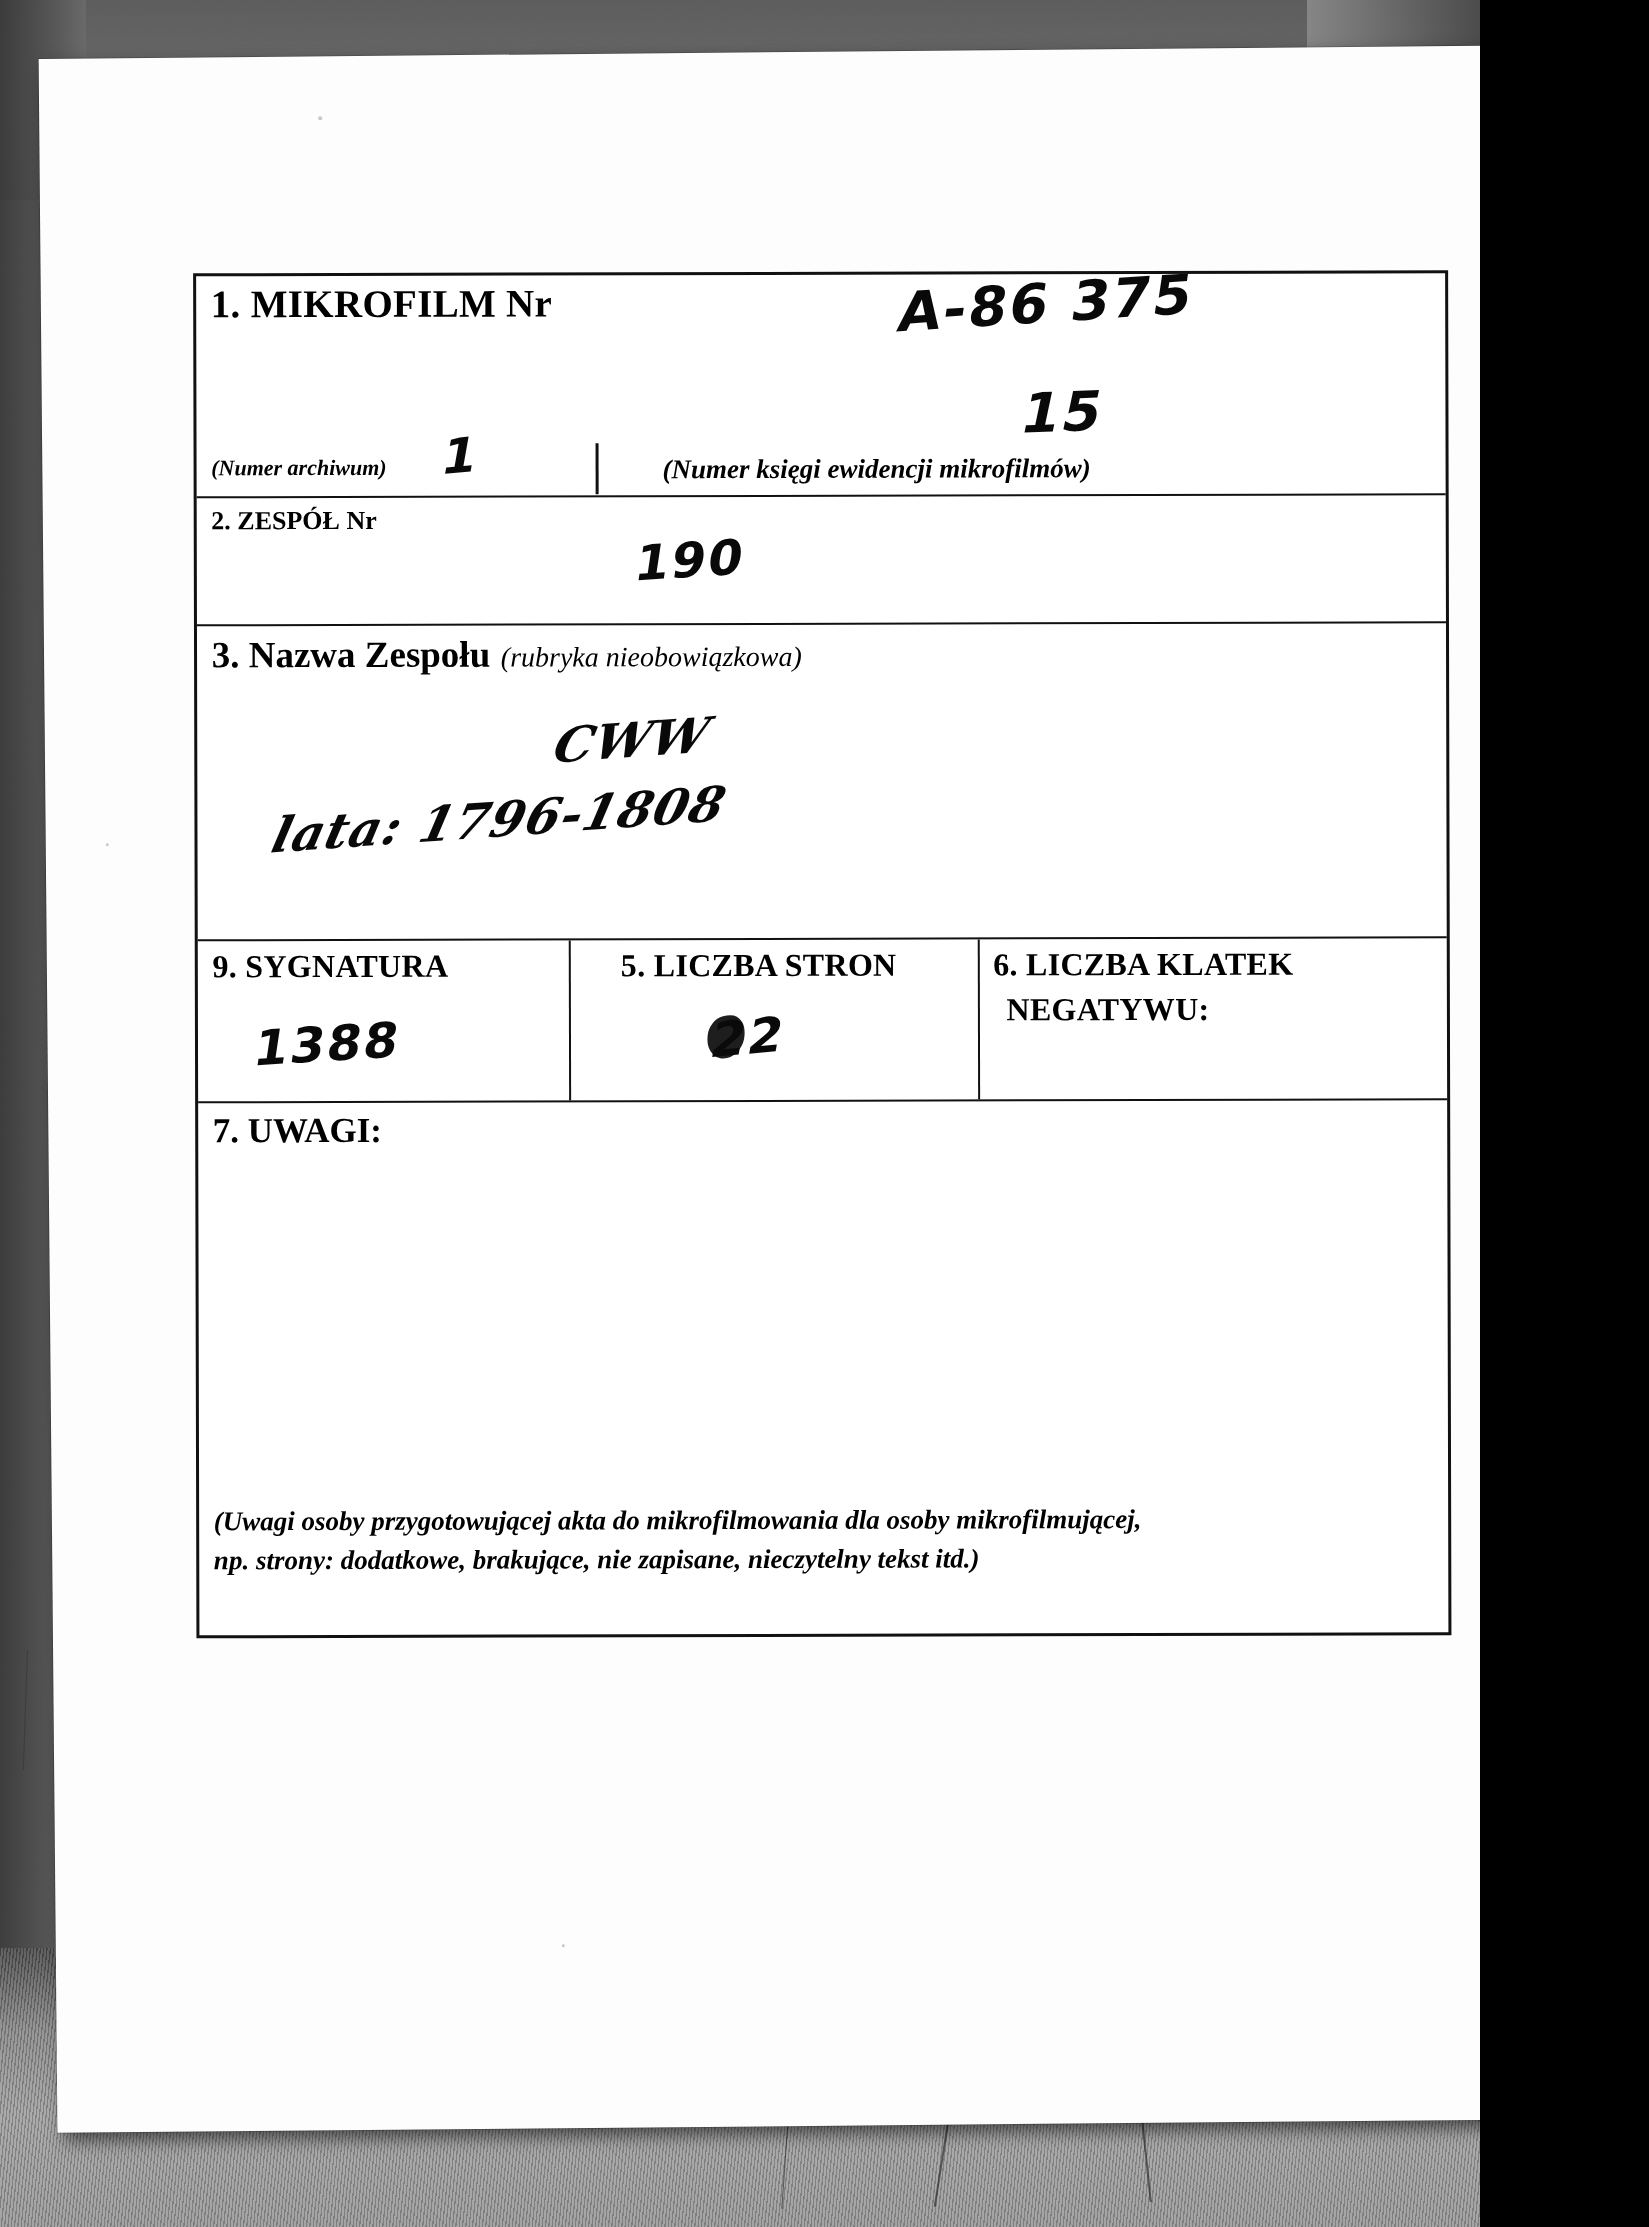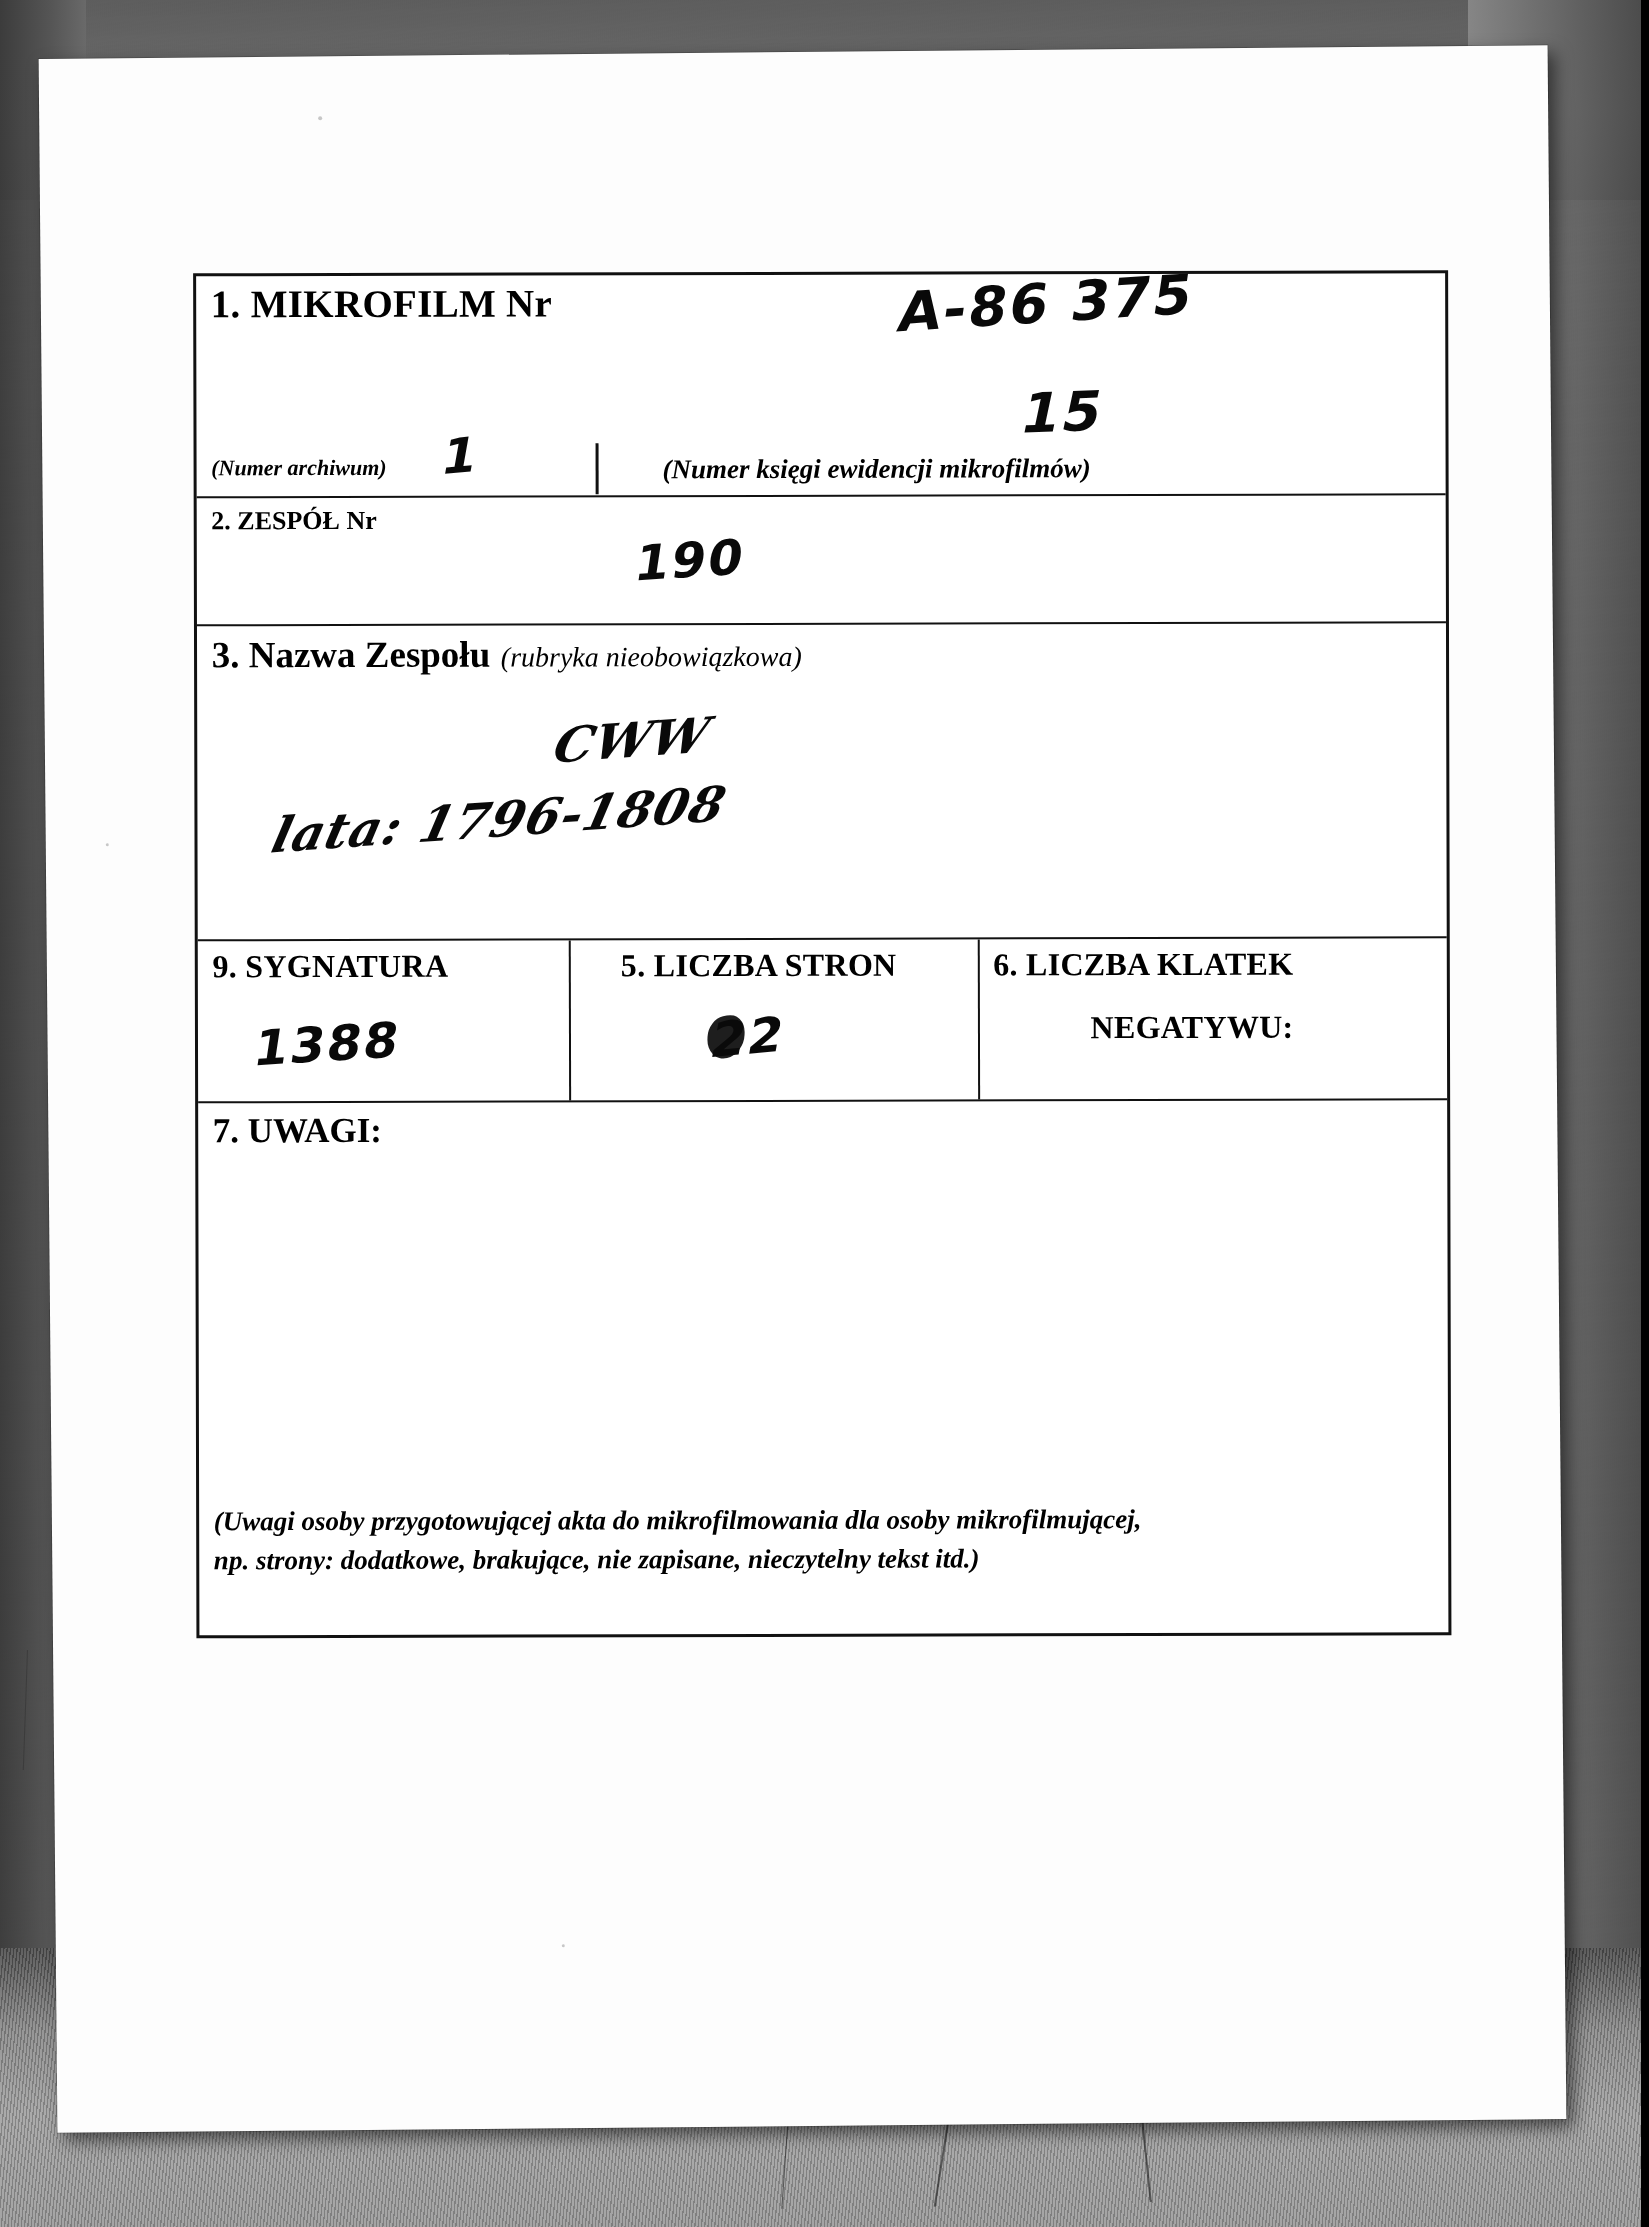--- a/index.html
+++ b/index.html
@@ -3,21 +3,21 @@
 <meta charset="utf-8">
 <style>
   html, body {
     margin: 0;
     padding: 0;
     background: #000;
   }
 
   #scan {
     position: relative;
-    width: 1641px;
+    width: 1480px;
     height: 2227px;
     overflow: hidden;
     background: #3b82f6;
     font-family: "Liberation Serif", serif;
   }
 
   
   .bed {
     position: absolute;
     inset: 0;
@@ -162,21 +162,21 @@
   #col-sygnatura { width: 373px; }
   #col-stron     { width: 409px; }
   #col-klatek    { flex: 1; }
   .col-head {
     position: absolute; left: 14.6px; top: 6.7px;
     font-size: 32px; font-weight: 700; letter-spacing: 0.3px;
   }
   .col-head.c2 { left: 26px; margin-left: 24px; }
   .col-head.c3 { left: 13.3px; }
   .col-head .l2 {
-    display: block; text-align: right; margin-top: 26px; margin-left: 13.3px;
+    display: block; text-align: left; margin-top: 8px; margin-left: 13.3px;
   }
   .hw-sygnatura { position: absolute; left: 57px; top: 75px; }
   .hw-stron     { position: absolute; left: 141px; top: 69px; }
 
   
   #row-uwagi { height: 532px; }
   .lbl-uwagi {
     position: absolute; left: 14.6px; top: 8px;
     font-size: 35px; font-weight: 700;
   }

